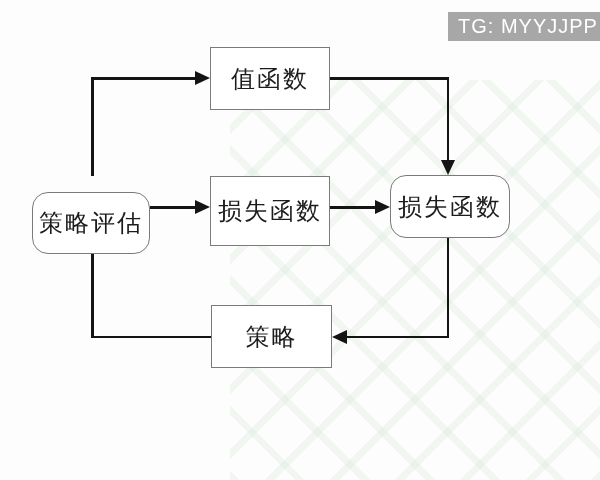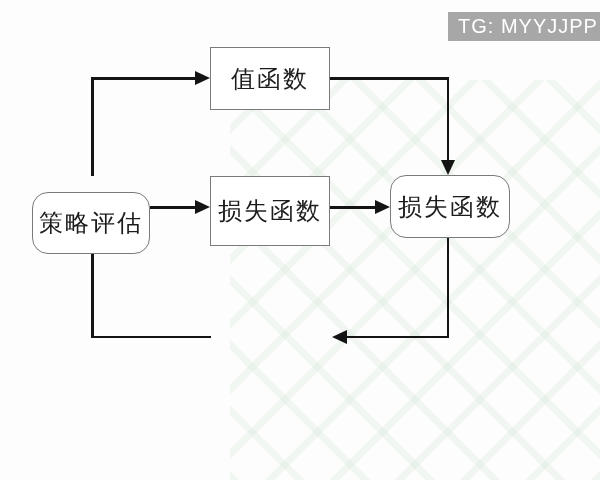--- a/index.html
+++ b/index.html
@@ -100,15 +100,16 @@
   </div>
 
   <div class="node" style="left:210px; top:47px; width:120px; height:63px;">值函数</div>
 
   <div class="node rounded" style="left:32px; top:192px; width:118px; height:62px;">策略评估</div>
 
   <div class="node" style="left:210px; top:176px; width:120px; height:70px;">损失函数</div>
 
   <div class="node rounded" style="left:390px; top:175px; width:120px; height:63px;">损失函数</div>
 
+  <div class="node" style="left:211px; top:305px; width:121px; height:63px;">策略</div>
 
 
 </div>
 
 </body></html>

